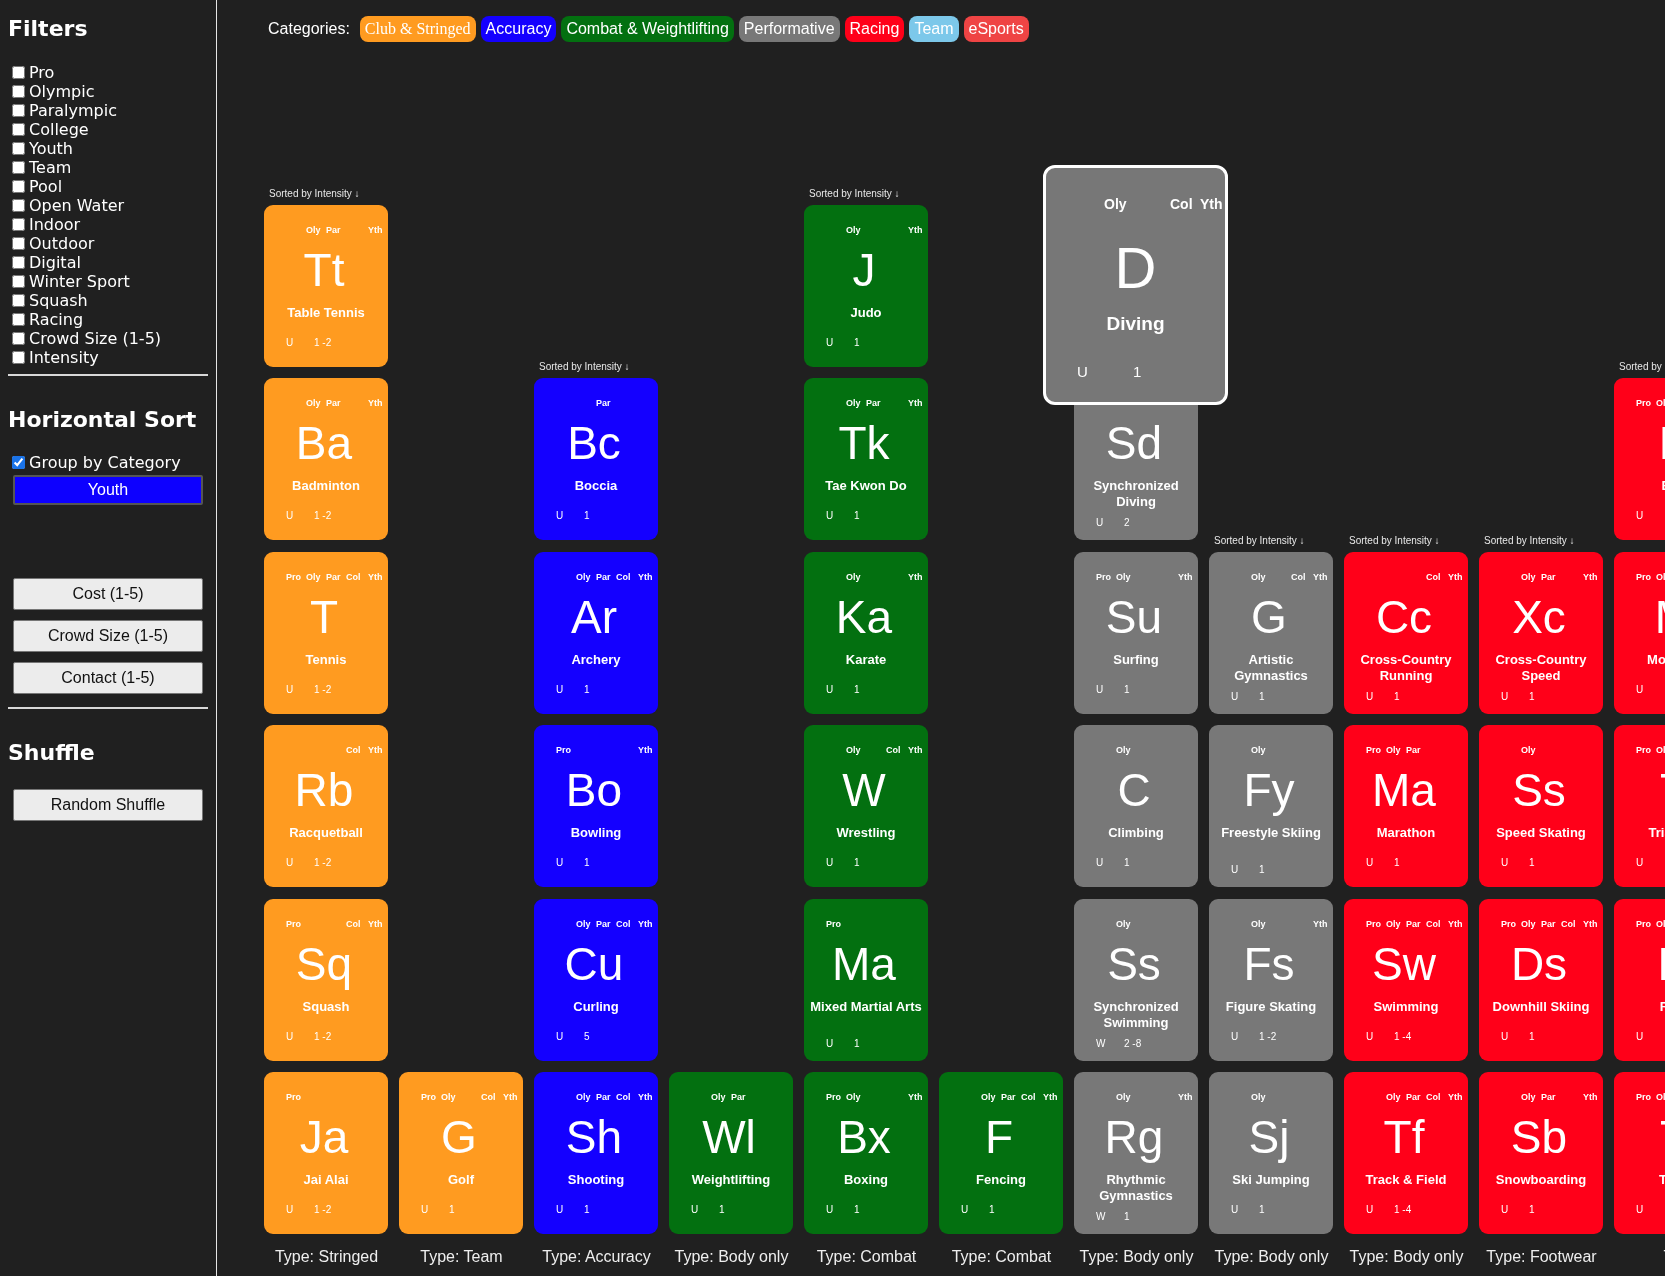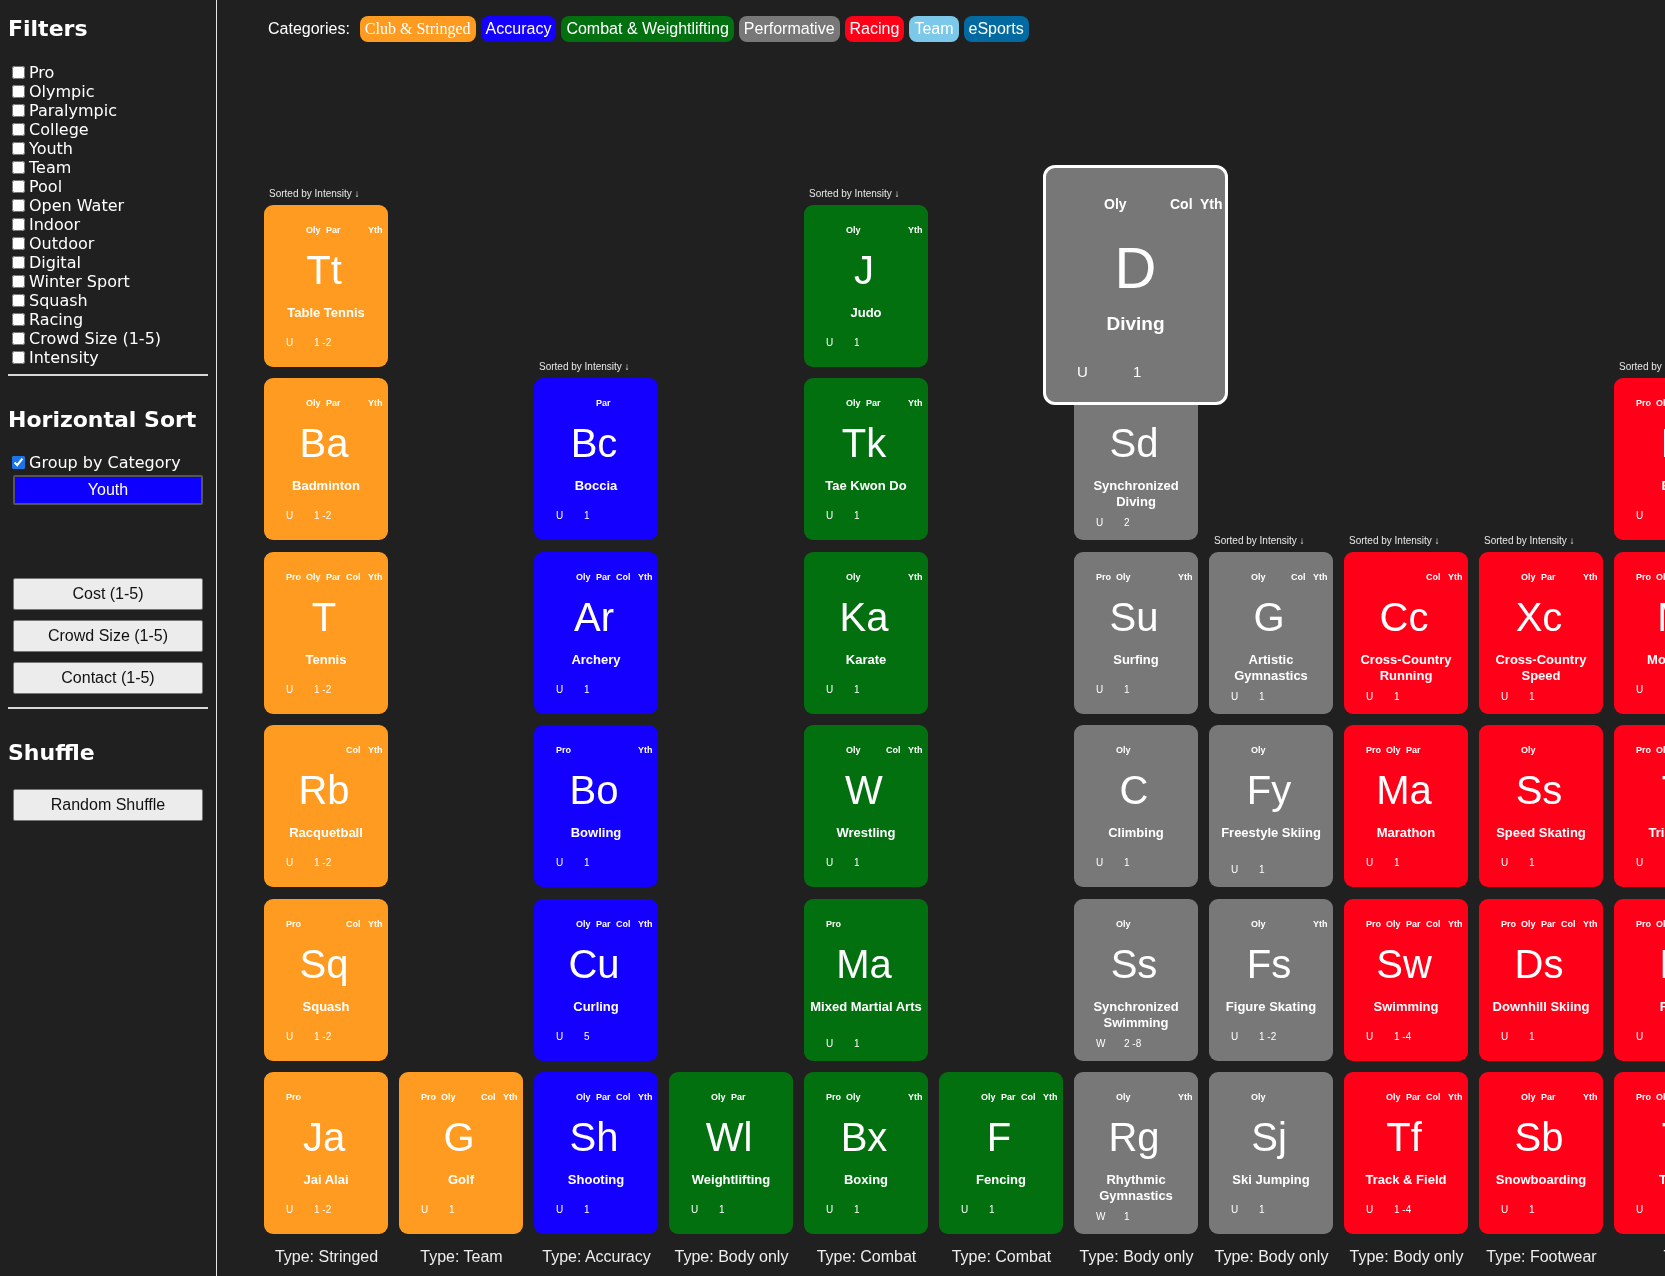--- a/index.html
+++ b/index.html
@@ -19,21 +19,21 @@
   .h-shuffle{position:absolute;left:8px;top:740px;}
 
   .cats{position:absolute;left:268px;top:16px;display:flex;align-items:center;font-size:16px;}
   .cats-label{margin-right:10px;}
   .chip{border-radius:8px;padding:4px 5px;margin-right:5px;line-height:18px;}
 
   .sort-label{position:absolute;font-size:10px;color:#e8e8e8;white-space:nowrap;}
   .card{position:absolute;width:124px;height:162px;border-radius:9px;box-sizing:border-box;text-align:center;overflow:hidden;}
   .card .tags{position:absolute;top:20px;left:0;right:0;height:12px;font-size:9px;font-weight:bold;}
   .card .tags span{position:absolute;top:0;}
-  .card .sym{position:absolute;top:42px;left:0;right:4px;font-size:40px;line-height:46px;text-align:center;}
+  .card .sym{position:absolute;top:42px;left:0;right:4px;font-size:46px;line-height:46px;text-align:center;}
   .card .nm{position:absolute;top:100px;left:4px;right:4px;font-size:13px;font-weight:bold;line-height:16px;}
   .card .ft{position:absolute;bottom:18px;left:0;right:0;font-size:10px;height:12px;}
   .card .ft .g{position:absolute;left:22px;}
   .card .ft .p{position:absolute;left:50px;}
   .card.two .ft{bottom:11px;}
   .popup{position:absolute;left:1043px;top:165px;width:185px;height:240px;border:3px solid #fff;border-radius:12px;background:#777;box-sizing:border-box;text-align:center;z-index:5;}
   .popup .tags{position:absolute;top:28px;left:0;right:0;font-size:14px;font-weight:bold;}
   .popup .tags span{position:absolute;top:0;}
   .popup .sym{position:absolute;top:68px;left:0;right:0;font-size:58px;line-height:64px;}
   .popup .nm{position:absolute;top:145px;left:0;right:0;font-size:19px;font-weight:bold;}
@@ -130,21 +130,21 @@
 
 <div class="cats">
   <span class="cats-label">Categories:</span>
   <span id="chips" style="display:flex">
       <span class="chip" style="background: rgb(255, 155, 32); font-family: Liberation Serif, serif;">Club &amp; Stringed</span>
       <span class="chip" style="background: rgb(20, 0, 255);">Accuracy</span>
       <span class="chip" style="background: rgb(3, 112, 16);">Combat &amp; Weightlifting</span>
       <span class="chip" style="background: rgb(120, 120, 120);">Performative</span>
       <span class="chip" style="background: rgb(255, 0, 25);">Racing</span>
       <span class="chip" style="background: rgb(124, 200, 234);">Team</span>
-      <span class="chip" style="background: #0369a1;">eSports</span>
+      <span class="chip" style="background: #ef4444;">eSports</span>
     </span>
 </div>
 
 <div id="grid">
     <div class="sort-label" style="left: 269px; top: 188px;">Sorted by Intensity ↓</div>
     <div class="card" style="left: 264px; top: 205px; background: rgb(255, 155, 32);">
       <div class="tags">
         <span style="left:42px">Oly</span>
         <span style="left:62px">Par</span>
         <span style="left:104px">Yth</span>

